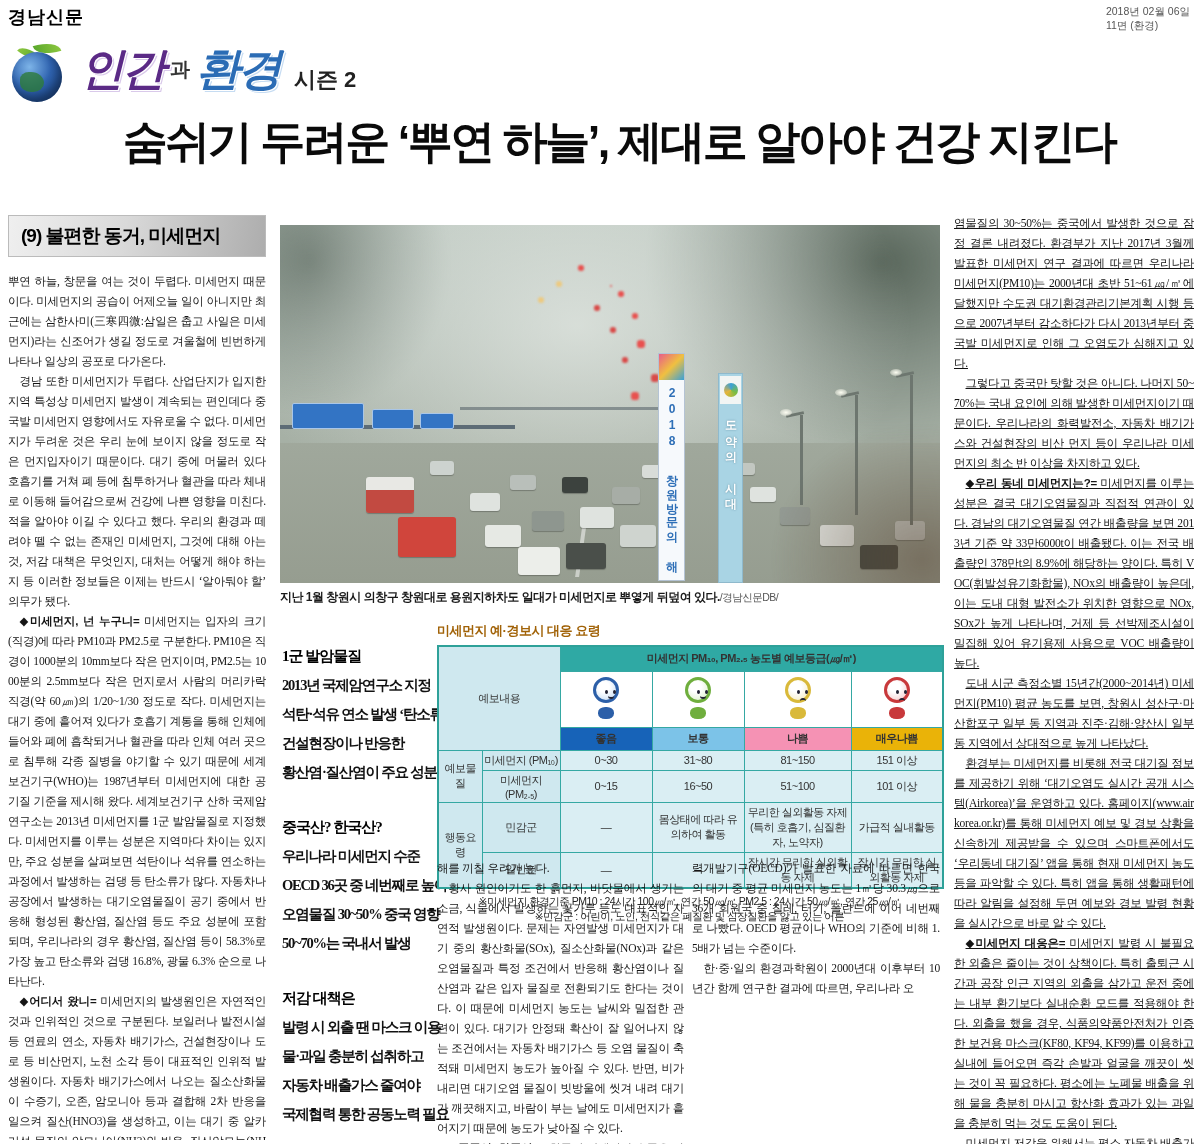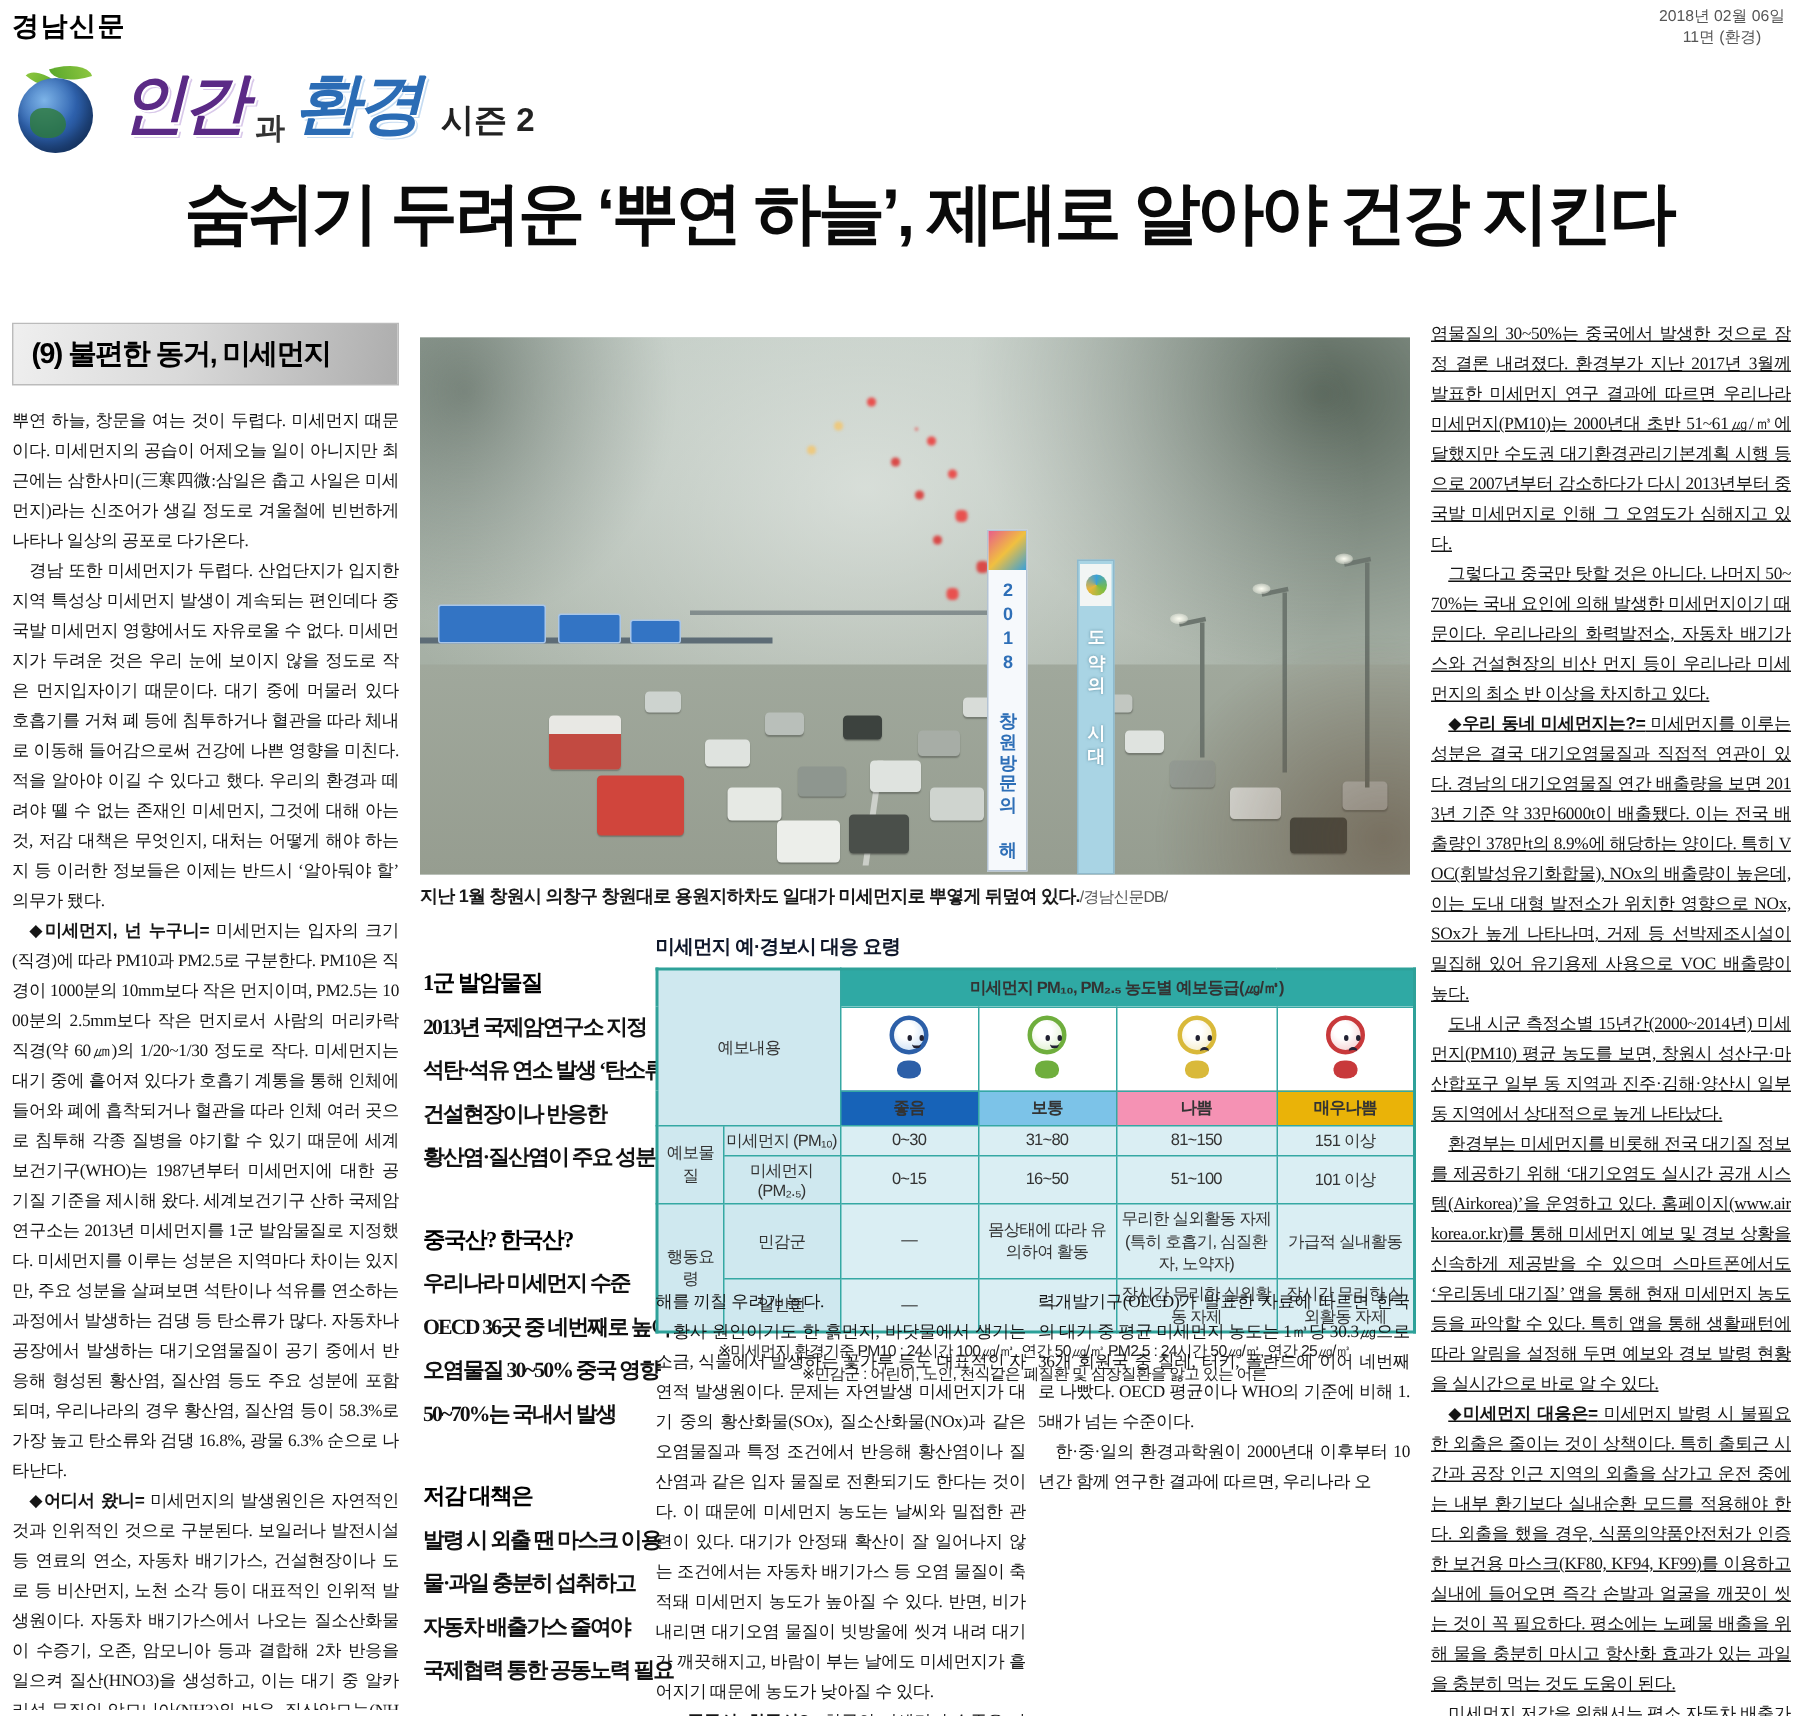--- a/index.html
+++ b/index.html
@@ -6,35 +6,35 @@
   html,body { background:#fff; }
   #page {
     position:relative; width:1200px; height:1144px; margin:0 auto;
     background:#fff; overflow:hidden;
     font-family:"Liberation Serif","DejaVu Serif",serif; color:#111;
   }
 
   
   .masthead { position:absolute; left:8px; top:5px; font-family:"Liberation Sans","DejaVu Sans",sans-serif;
     font-weight:bold; font-size:18px; letter-spacing:1px; color:#000; }
-  .dateblock { position:absolute; right:10px; top:4px; text-align:center;
+  .dateblock { position:absolute; right:10px; top:4px; text-align:left;
     font-family:"Liberation Sans","DejaVu Sans",sans-serif; font-size:10.5px; color:#555; line-height:14px; }
 
   
   .logo { position:absolute; left:10px; top:30px; height:78px; display:flex; align-items:center; }
   .earth { position:relative; width:56px; height:66px; margin-right:14px; }
   .earth .globe { position:absolute; left:2px; bottom:0; width:50px; height:50px; border-radius:50%;
     background:radial-gradient(circle at 35% 30%, #7db4e8 0%, #2f63b0 45%, #173f7d 100%);
     box-shadow:inset -4px -6px 10px rgba(0,0,0,.35); }
   .earth .land { position:absolute; left:10px; bottom:10px; width:24px; height:20px; border-radius:40% 60% 50% 50%;
     background:#2d7a3a; opacity:.8; }
   .earth .leaf1,.earth .leaf2 { position:absolute; width:26px; height:13px; background:linear-gradient(90deg,#5aa82c,#8cc63f);
     border-radius:0 100% 0 100%; top:6px; left:24px; transform:rotate(-18deg); }
   .earth .leaf2 { width:20px; height:10px; left:8px; top:12px; transform:rotate(-140deg) scaleY(-1); }
-  .series-title { display:flex; align-items:flex-end; position:relative; }
+  .series-title { display:flex; align-items:center; position:relative; }
   .cal1 { font-weight:bold; font-style:italic; font-size:44px; color:#5b2a86;
     text-shadow:1px 1px 0 #fff,2px 2px 0 #d9c9ea; letter-spacing:-2px; }
   .cal-particle { font-weight:bold; font-size:20px; color:#333; margin:0 6px; }
   .cal2 { font-weight:bold; font-style:italic; font-size:44px; color:#2b6cb5;
     text-shadow:1px 1px 0 #fff,2px 2px 0 #c6dcf2; letter-spacing:-2px; }
   .cal-underline { position:absolute; left:-6px; right:40px; bottom:6px; height:5px;
     background:linear-gradient(90deg,#a6d46a,#8cc63f); border-radius:3px; z-index:-1; }
   .season { font-family:"Liberation Sans","DejaVu Sans",sans-serif; font-weight:bold; font-size:22px; color:#222; margin-left:14px;
     align-self:flex-end; padding-bottom:4px; }
 
@@ -107,21 +107,21 @@
   .p-branch { position:absolute; right:-20px; bottom:-10px; width:190px; height:170px;
     background:radial-gradient(ellipse at 80% 80%, rgba(94,74,56,.55), rgba(94,74,56,0) 70%); filter:blur(2px); }
 
   .caption { position:absolute; left:280px; top:589px; width:660px;
     font-family:"Liberation Sans","DejaVu Sans",sans-serif; font-size:12px; font-weight:bold; letter-spacing:-0.5px; color:#1a1a1a; }
   .caption .credit { font-weight:normal; font-size:10.5px; color:#555; }
 
   
   .tablezone { position:absolute; left:437px; top:622px; width:505px; }
   .table-title { font-family:"Liberation Sans","DejaVu Sans",sans-serif; font-weight:bold; font-size:13px; letter-spacing:-0.5px;
-    color:#0f172a; margin-bottom:5px; }
+    color:#a16207; margin-bottom:5px; }
   table.dust { border-collapse:collapse; width:505px; font-family:"Liberation Sans","DejaVu Sans",sans-serif;
     table-layout:fixed; }
   table.dust td { border:1px solid #35a8a3; text-align:center; vertical-align:middle;
     font-size:11px; letter-spacing:-0.5px; color:#333; padding:2px 1px; }
   table.dust { border:2px solid #2ea199; }
   td.teal-head { background:#2fa9a4; color:#fff; font-weight:bold; font-size:12.5px; height:25px; }
   td.lbl { background:#cfe8ef; }
   td.datacell { background:#daeef3; }
   td.mascot-cell { background:#fff; height:56px; }
   td.grade { color:#fff; font-weight:bold; font-size:12.5px; height:23px; }

